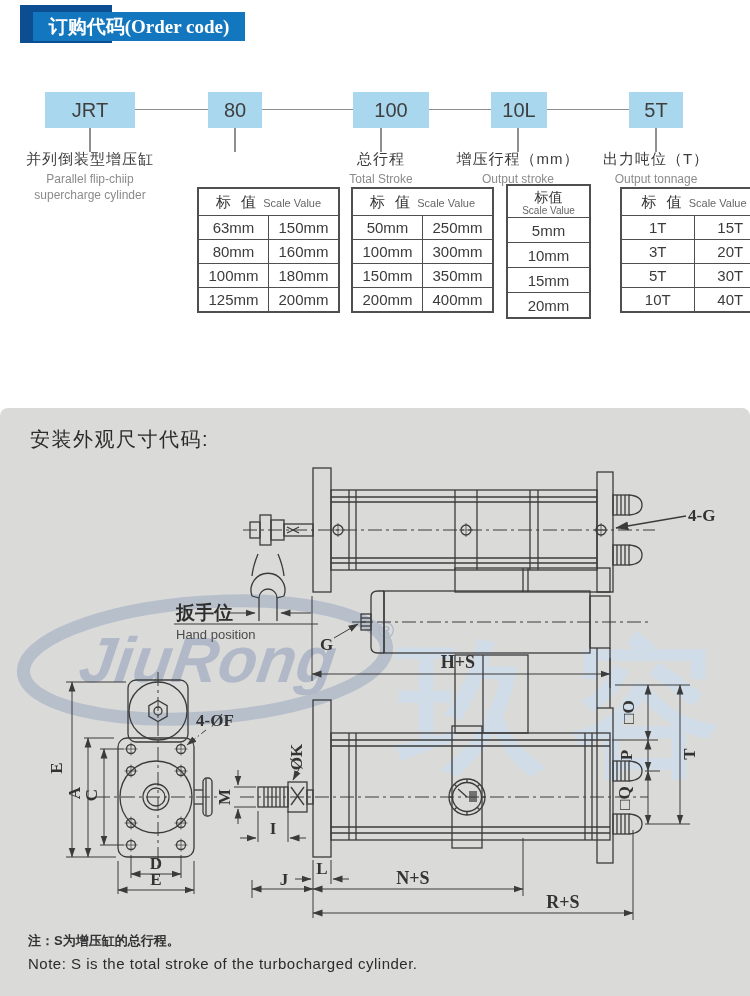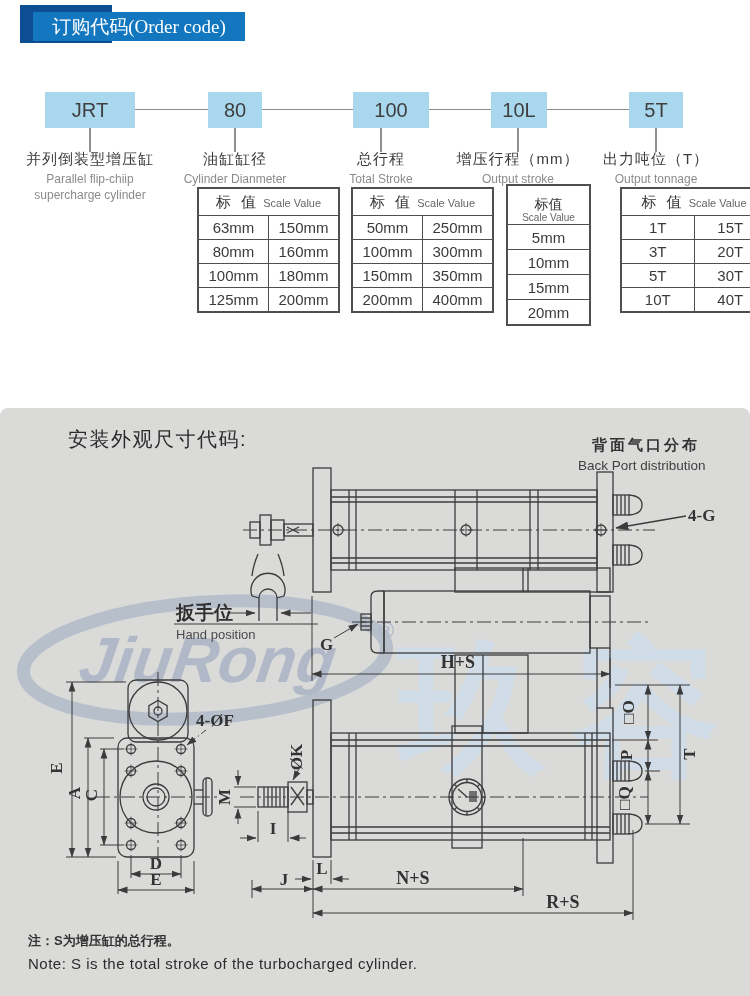--- a/index.html
+++ b/index.html
@@ -3,44 +3,44 @@
 <meta charset="utf-8">
 <style>
   html,body{margin:0;padding:0;background:#ffffff;}
   .page{position:relative;width:750px;height:996px;background:#fff;overflow:hidden;
         font-family:"Liberation Sans","DejaVu Sans",sans-serif;}
   
   .banner-dark{position:absolute;left:20px;top:5px;width:92px;height:38px;
                background:var(--banner_dark,#0d4e92);}
   .banner{position:absolute;left:33px;top:12px;width:212px;height:29px;
           background:var(--banner_blue,#1377bf);color:#fff;text-align:center;line-height:29px;
-          font-family:"Liberation Serif","DejaVu Serif",serif;font-weight:normal;font-size:19px;}
+          font-family:"Liberation Serif","DejaVu Serif",serif;font-weight:bold;font-size:19px;}
   
   .connector{position:absolute;left:135px;top:109px;width:494px;border-top:1.5px solid #8f8f8f;}
   .tick{position:absolute;width:1.5px;height:25px;top:127px;background:#8f8f8f;}
   .code-box{position:absolute;top:92px;height:36px;background:var(--box_blue,#a8d7ee);
             color:#3f3f3f;font-size:20px;text-align:center;line-height:37px;}
   .seg-label{position:absolute;top:150px;width:150px;text-align:center;}
   .seg-label .cn{font-size:15px;color:#3c3c3c;letter-spacing:1px;}
   .seg-label .en{font-size:12px;color:#8b8b8b;line-height:1.3;margin-top:3px;}
   
   table.val-table{position:absolute;border-collapse:collapse;background:#fff;
                   font-size:15px;color:#3b3b3b;table-layout:fixed;margin-left:29px;}
   table.val-table th,table.val-table td{border:1.5px solid #4f4f4f;text-align:center;padding:0;}
   table.val-table{border:2px solid #4f4f4f;}
   table.val-table th{height:26px;font-weight:normal;}
   table.val-table td{height:23px;}
   .th-cn{font-size:15px;color:#333;letter-spacing:3px;}
   .th-en{font-size:11px;color:#666;}
-  .th-cn2{display:block;font-size:14px;color:#333;line-height:15px;padding-top:11px;}
+  .th-cn2{display:block;font-size:14px;color:#333;line-height:15px;padding-top:4px;}
   .th-en2{display:block;font-size:10px;color:#666;line-height:12px;}
   
   .panel{position:absolute;left:0;top:408px;width:750px;height:588px;
          background:var(--panel_gray,#dadbd9);border-radius:8px 8px 0 0;}
-  .dr-title{position:absolute;left:30px;color:#2b2b2b;margin-left:38px;}
+  .dr-title{position:absolute;left:30px;color:#2b2b2b;}
   .dr-title.cn{top:18px;font-size:20px;letter-spacing:1.5px;}
   .dr-title.en{top:44px;font-size:19.5px;}
   .backport{position:absolute;left:578px;top:28px;width:170px;color:#333;}
   .backport .cn{font-family:"Liberation Serif","DejaVu Serif",serif;font-weight:bold;
                 font-size:15px;letter-spacing:3px;padding-left:14px;}
   .backport .en{font-size:13.5px;color:#3f3f3f;margin-top:3px;}
   .note{position:absolute;left:28px;top:524px;color:#2b2b2b;}
   .note .cn{font-size:13px;font-weight:bold;color:#333;}
   .note .en{font-size:15px;margin-top:5px;letter-spacing:0.5px;}
   svg.draw{position:absolute;left:0;top:0;}
@@ -79,24 +79,20 @@
   <div class="code-box" style="left:45px;width:90px">JRT</div>
   <div class="code-box" style="left:208px;width:54px">80</div>
   <div class="code-box" style="left:353px;width:76px">100</div>
   <div class="code-box" style="left:491px;width:56px">10L</div>
   <div class="code-box" style="left:629px;width:54px">5T</div>
 
   <div class="seg-label" style="left:15px">
     <div class="cn">并列倒装型增压缸</div>
     <div class="en">Parallel flip-chiip supercharge cylinder</div>
   </div>
-  <div class="seg-label" style="left:160px">
-    <div class="cn">油缸缸径</div>
-    <div class="en">Cylinder Dianmeter</div>
-  </div>
   <div class="seg-label" style="left:306px">
     <div class="cn">总行程</div>
     <div class="en">Total Stroke</div>
   </div>
   <div class="seg-label" style="left:443px">
     <div class="cn">增压行程（mm）</div>
     <div class="en">Output stroke</div>
   </div>
   <div class="seg-label" style="left:581px">
     <div class="cn">出力吨位（T）</div>
@@ -201,24 +197,20 @@
         </tr>
       <tr>
           <td>10T</td>
           <td>40T</td>
         </tr>
     </tbody>
   </table>
 
   <div class="panel">
     <div class="dr-title cn">安装外观尺寸代码:</div>
-    <div class="backport">
-      <div class="cn">背面气口分布</div>
-      <div class="en">Back Port distribution</div>
-    </div>
 
     <svg class="draw" width="750" height="588" viewBox="0 0 750 588">
       <defs>
         <marker id="ar" markerWidth="11" markerHeight="8" refX="9.5" refY="4" orient="auto-start-reverse">
           <path d="M0,0.6 L10,4 L0,7.4 Z" fill="#3b3b3b" stroke="none"></path>
         </marker>
         <g id="nipple">
           <rect x="0" y="0" width="16" height="20"></rect>
           <line x1="4" y1="0" x2="4" y2="20"></line>
             <line x1="8" y1="0" x2="8" y2="20"></line>

